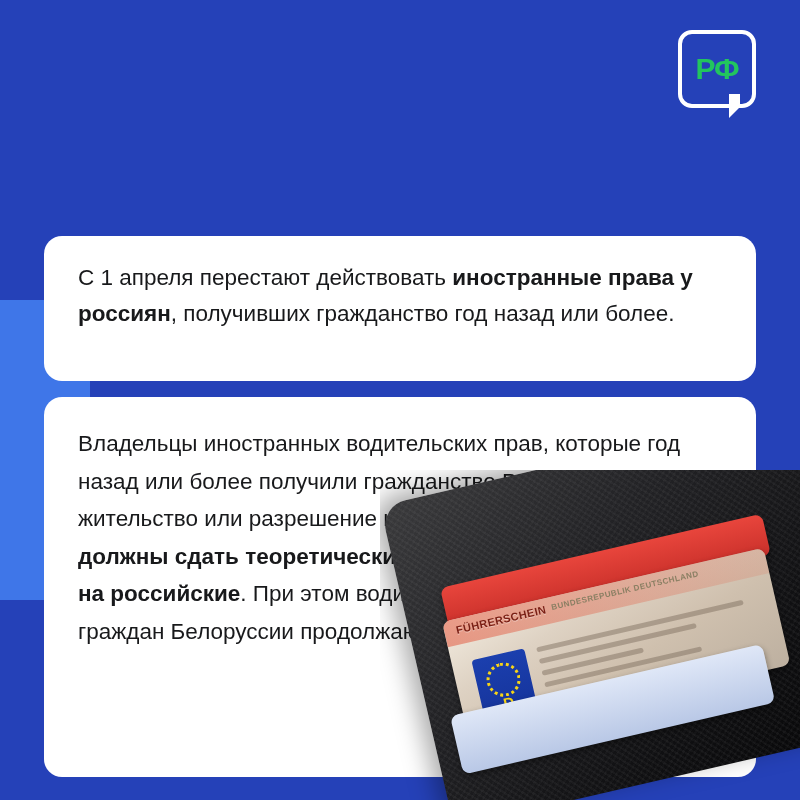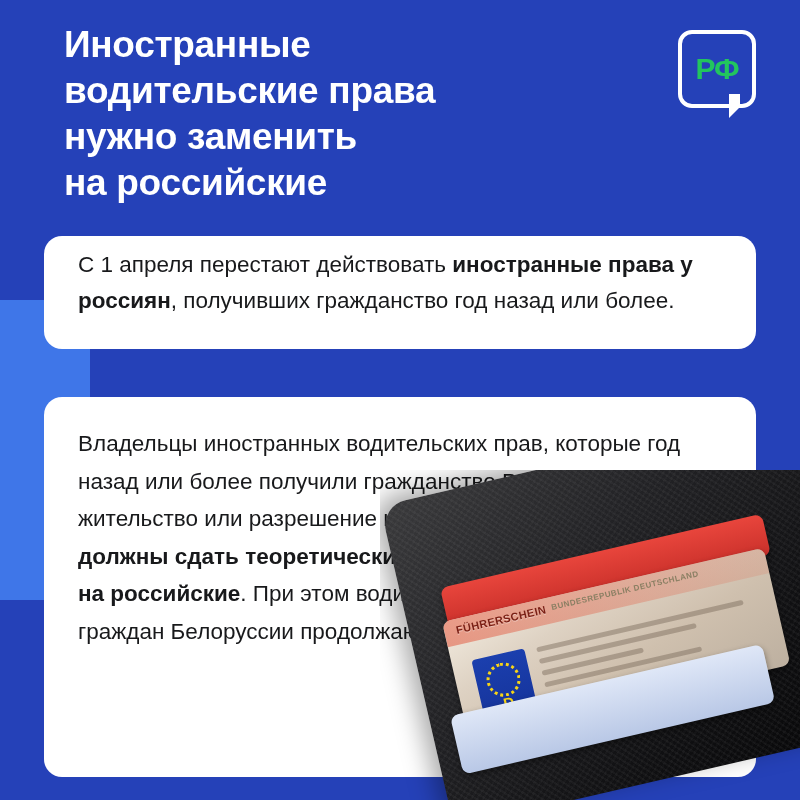--- a/index.html
+++ b/index.html
@@ -97,22 +97,22 @@
   .card {
     position: absolute;
     background: #ffffff;
     border-radius: 18px;
     box-sizing: border-box;
   }
   .card-1 {
     left: 44px;
     top: 236px;
     width: 712px;
-    height: 113px;
-    padding: 11px 34px;
+    height: 145px;
+    padding: 24px 34px;
   }
   .card-2 {
     left: 44px;
     top: 397px;
     width: 712px;
     height: 380px;
     padding: 28px 34px;
   }
   .card-text {
     color: #18191b;
@@ -263,26 +263,20 @@
   }
 </style>
 </head>
 <body>
 
 <div class="poster">
 
   <div class="left-band"></div>
   <div class="left-band-2"></div>
 
-  <div class="header">
-    <h1 class="title">Иностранные
-водительские права
-нужно заменить
-на российские</h1>
-  </div>
 
   <div class="logo">
     <div class="logo-box">
       <div class="logo-text">РФ</div>
     </div>
   </div>
 
   <div class="card card-1">
     <p class="card-text"><span>С 1 апреля перестают действовать </span><span class="b">иностранные права у россиян</span><span>, получивших гражданство год назад или более.</span></p>
   </div>

